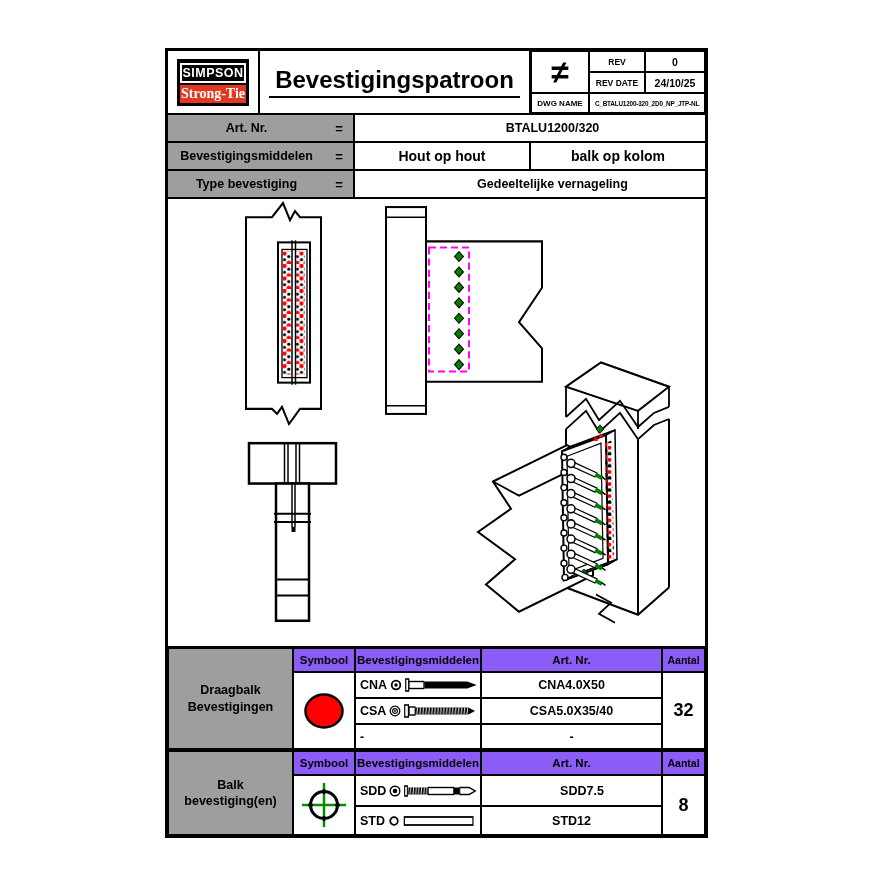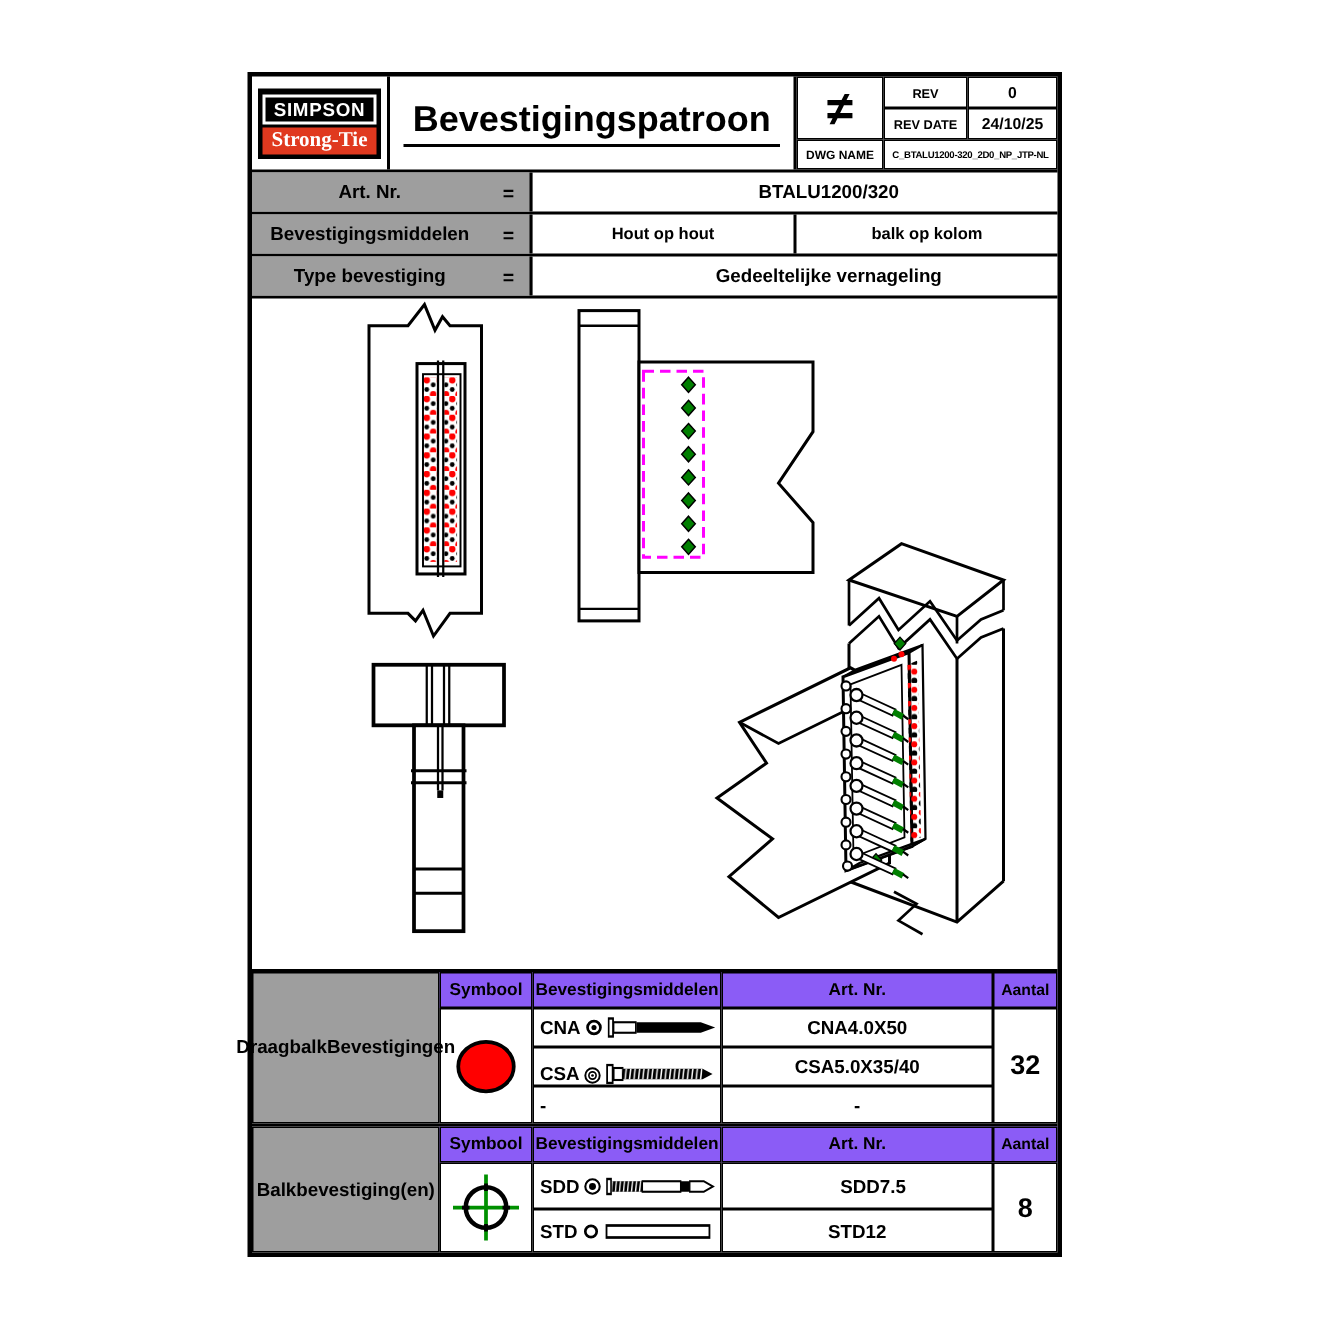--- a/index.html
+++ b/index.html
@@ -4,21 +4,21 @@
 <style>
   * { margin:0; padding:0; box-sizing:border-box; }
   html,body { width:880px; height:880px; background:#fff; font-family:"Liberation Sans", sans-serif; color:#000; }
   .page { position:absolute; inset:0; background:#fff; }
   .frame { position:absolute; left:165px; top:48px; width:543px; height:790px;
            border:3px solid #000; background:#fff; display:flex; flex-direction:column; }
 
   
   .header { height:64px; border-bottom:2px solid #000; display:flex; flex-shrink:0; }
   .logo-cell { width:92px; border-right:2px solid #000; display:flex; align-items:center; justify-content:center; }
-  .logo-block { background:#000; padding:4px 3px 3px 3px; width:82px; }
+  .logo-block { background:#000; padding:4px 3px 3px 3px; width:72px; }
   .logo-simpson { color:#fff; border:2px solid #fff; font-weight:bold; font-size:12.5px; letter-spacing:.5px;
                   text-align:center; padding:1px 0; }
   .logo-st { background:#e0391f; color:#fff; font-family:"Liberation Serif", serif; font-weight:bold;
              font-size:14px; text-align:center; margin-top:2px; padding:1px 0; }
   .title-cell { flex:1; display:flex; align-items:center; justify-content:center; }
   .title-text { font-size:24px; font-weight:bold; border-bottom:2.5px solid #000; padding:0 6px 2px 6px; white-space:nowrap; }
   .rev-block { width:176px; border-left:2px solid #000; display:grid;
                grid-template-columns:58px 56px 1fr; grid-template-rows:21px 21px 1fr; }
   .rev-block > div { border:1px solid #000; display:flex; align-items:center; justify-content:center; }
   .proj-cell { grid-column:1; grid-row:1/3; font-size:32px; font-weight:bold; line-height:1; }
@@ -26,33 +26,33 @@
   .rev-val { font-size:10.5px; font-weight:bold; }
   .dwg-lbl { grid-column:1; grid-row:3; font-size:8px; font-weight:bold; }
   .dwg-val { grid-column:2/4; grid-row:3; font-size:6.4px; font-weight:bold; letter-spacing:-0.2px; }
 
   
   .info-row { height:28px; border-bottom:2px solid #000; display:flex; flex-shrink:0; }
   .info-label { width:187px; background:#9e9e9e; border-right:2px solid #000; display:flex; align-items:center; }
   .info-label-text { flex:1; text-align:center; font-weight:bold; font-size:12.5px; }
   .eq { width:28px; text-align:center; font-weight:bold; font-size:13px; }
   .info-value { flex:1; display:flex; align-items:center; justify-content:center; font-weight:bold; font-size:12.5px;padding-left:45px; }
-  .info-value-half { flex:1; display:flex; align-items:center; justify-content:center; font-weight:bold; font-size:11px; height:100%; }
+  .info-value-half { flex:1; display:flex; align-items:center; justify-content:center; font-weight:bold; font-size:14px; height:100%; }
   .split-r { border-left:2px solid #000; }
 
   
   .drawing-area { flex:1; min-height:0; position:relative; }
   .drawing-area svg { display:block; width:100%; height:100%; }
 
   
   .ft { display:grid; grid-template-columns:125px 62px 126px 181px 1fr; flex-shrink:0; }
   .ft1 { grid-template-rows:24px 26px 26px 25px; border-top:2px solid #000; border-bottom:1px solid #000; }
   .ft2 { grid-template-rows:24px 31px 29px; border-top:1px solid #000; }
   .ft > div { border:1px solid #000; }
-  .ft-label { grid-column:1; grid-row:1/-1; background:#9e9e9e; display:flex; flex-direction:row;
+  .ft-label { grid-column:1; grid-row:1/-1; background:#9e9e9e; display:flex; flex-direction:column;
               align-items:center; justify-content:center; font-weight:bold; font-size:12.5px; line-height:1.3; }
   .ft-h { background:#8b5cf6; display:flex; align-items:center; justify-content:center; font-weight:bold; font-size:11.5px; }
   .ft-h-qty { font-size:10.5px; }
   .ft-sym { grid-column:2; grid-row:2/-1; display:flex; align-items:center; justify-content:center; }
   .ft-qty { grid-column:5; grid-row:2/-1; display:flex; align-items:center; justify-content:center; font-weight:bold; font-size:18px; }
   .ft-code { display:flex; align-items:center; gap:3px; padding-left:4px; font-weight:bold; font-size:12.5px; overflow:hidden; }
   .ft-art { display:flex; align-items:center; justify-content:center; font-weight:bold; font-size:12.5px; }
   .fast-icon { flex-shrink:0; }
 </style>
 </head>
@@ -242,21 +242,21 @@
             <circle cx="6" cy="6" r="1.7" fill="#000"></circle>
       </svg>
       <svg class="fast-icon" width="74" height="14" viewBox="0 0 100 14" preserveAspectRatio="none">
         <rect x="1" y="1" width="4" height="12" fill="#fff" stroke="#000" stroke-width="1.6"></rect>
         <rect x="5.5" y="3.5" width="20" height="7" fill="#fff" stroke="#000" stroke-width="1.4"></rect>
         <path d="M26,3.5 H84 L97,7 L84,10.5 H26 Z" fill="#000"></path>
       </svg>
     </div>
     <div class="ft-art" style="grid-column:4;grid-row:2;">CNA4.0X50</div>
 
-    <div class="ft-code" style="grid-column:3;grid-row:3;align-items:flex-end;">
+    <div class="ft-code" style="grid-column:3;grid-row:3;">
       <span>CSA</span>
       <svg width="12" height="12" viewBox="0 0 12 12">
         <circle cx="6" cy="6" r="4.8" fill="none" stroke="#000" stroke-width="1.3"></circle>
         <circle cx="6" cy="6" r="2.4" fill="none" stroke="#000" stroke-width="1.1"></circle>
         <circle cx="6" cy="6" r="0.9" fill="#000"></circle>
       </svg>
       <svg class="fast-icon" width="74" height="14" viewBox="0 0 100 14" preserveAspectRatio="none">
         <defs>
           <pattern id="thr" width="4" height="14" patternUnits="userSpaceOnUse">
             <path d="M0.5,15 L3,-1" stroke="#fff" stroke-width="1.3"></path>

